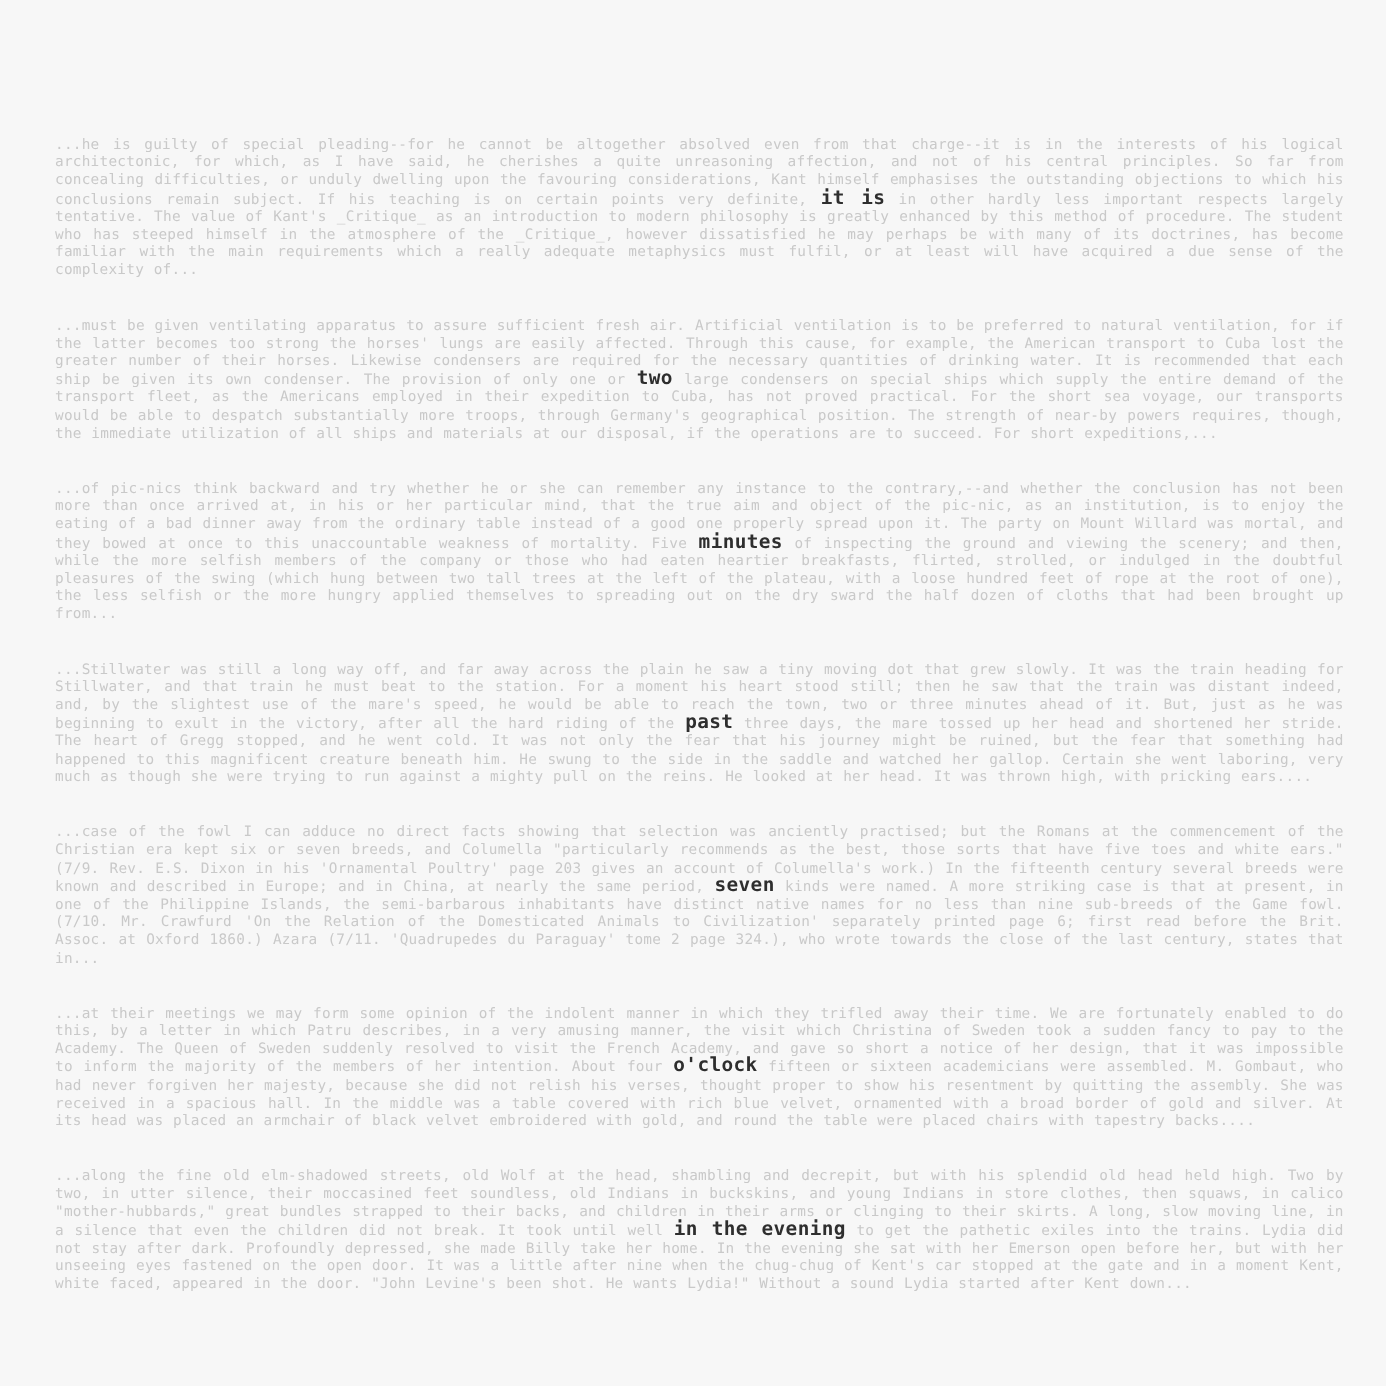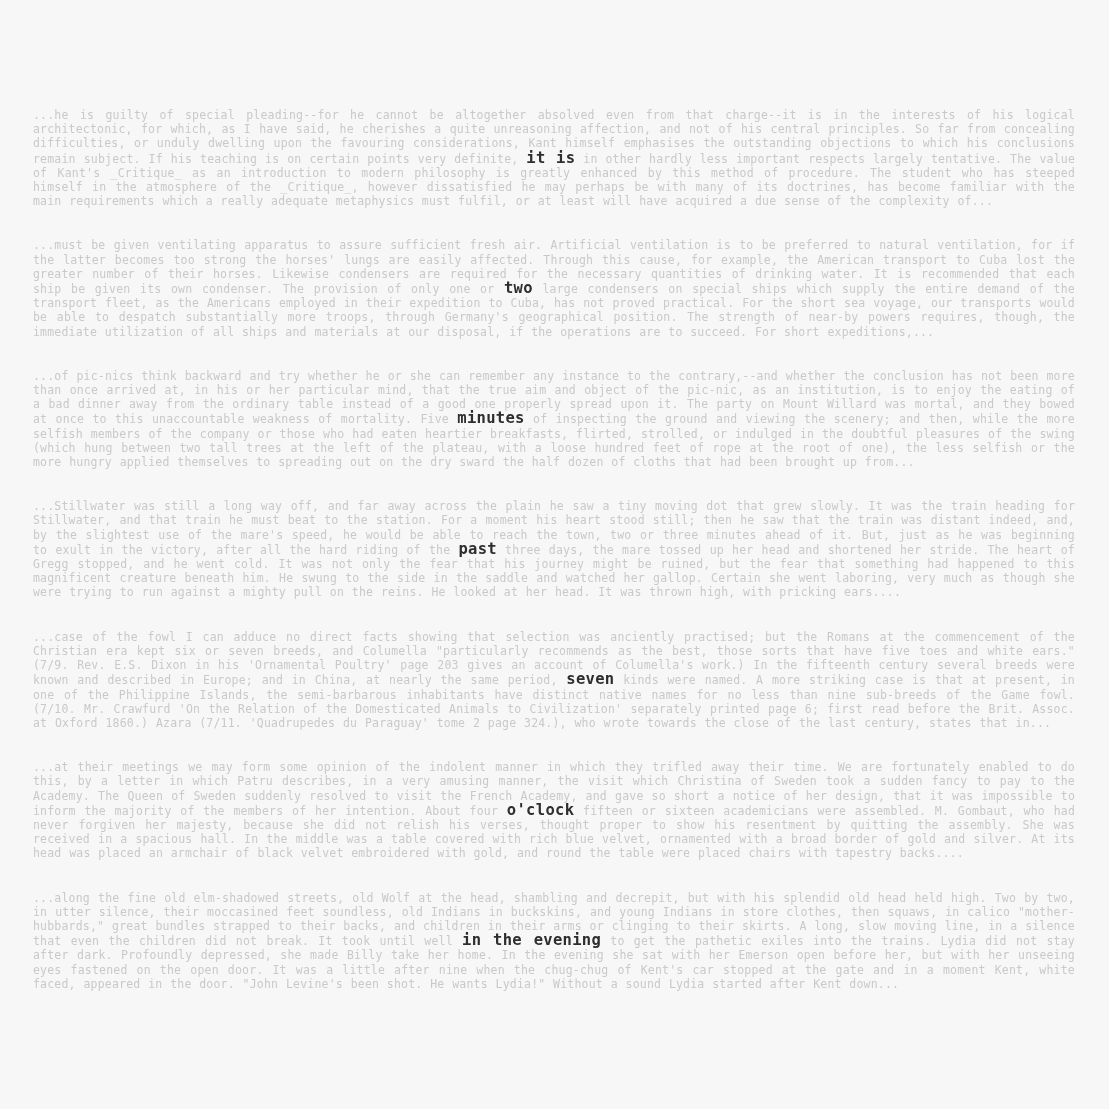--- a/index.html
+++ b/index.html
@@ -6,21 +6,21 @@
     margin: 0;
     padding: 0;
     background: #f7f7f7;
   }
   body {
     width: 1109px;
     min-height: 1109px;
     font-family: "DejaVu Sans Mono", "Liberation Mono", monospace;
   }
   #passages {
-    padding: 108px 34px 0 33px;
+    padding: 108px 34px 0 44px;
   }
   .passage {
     font-size: 11.5px;
     line-height: 14.2px;
     color: #c9c9c9;
     text-align: justify;
     margin-bottom: 30px;
     letter-spacing: 0.2px;
     word-spacing: 0.6px;
   }

